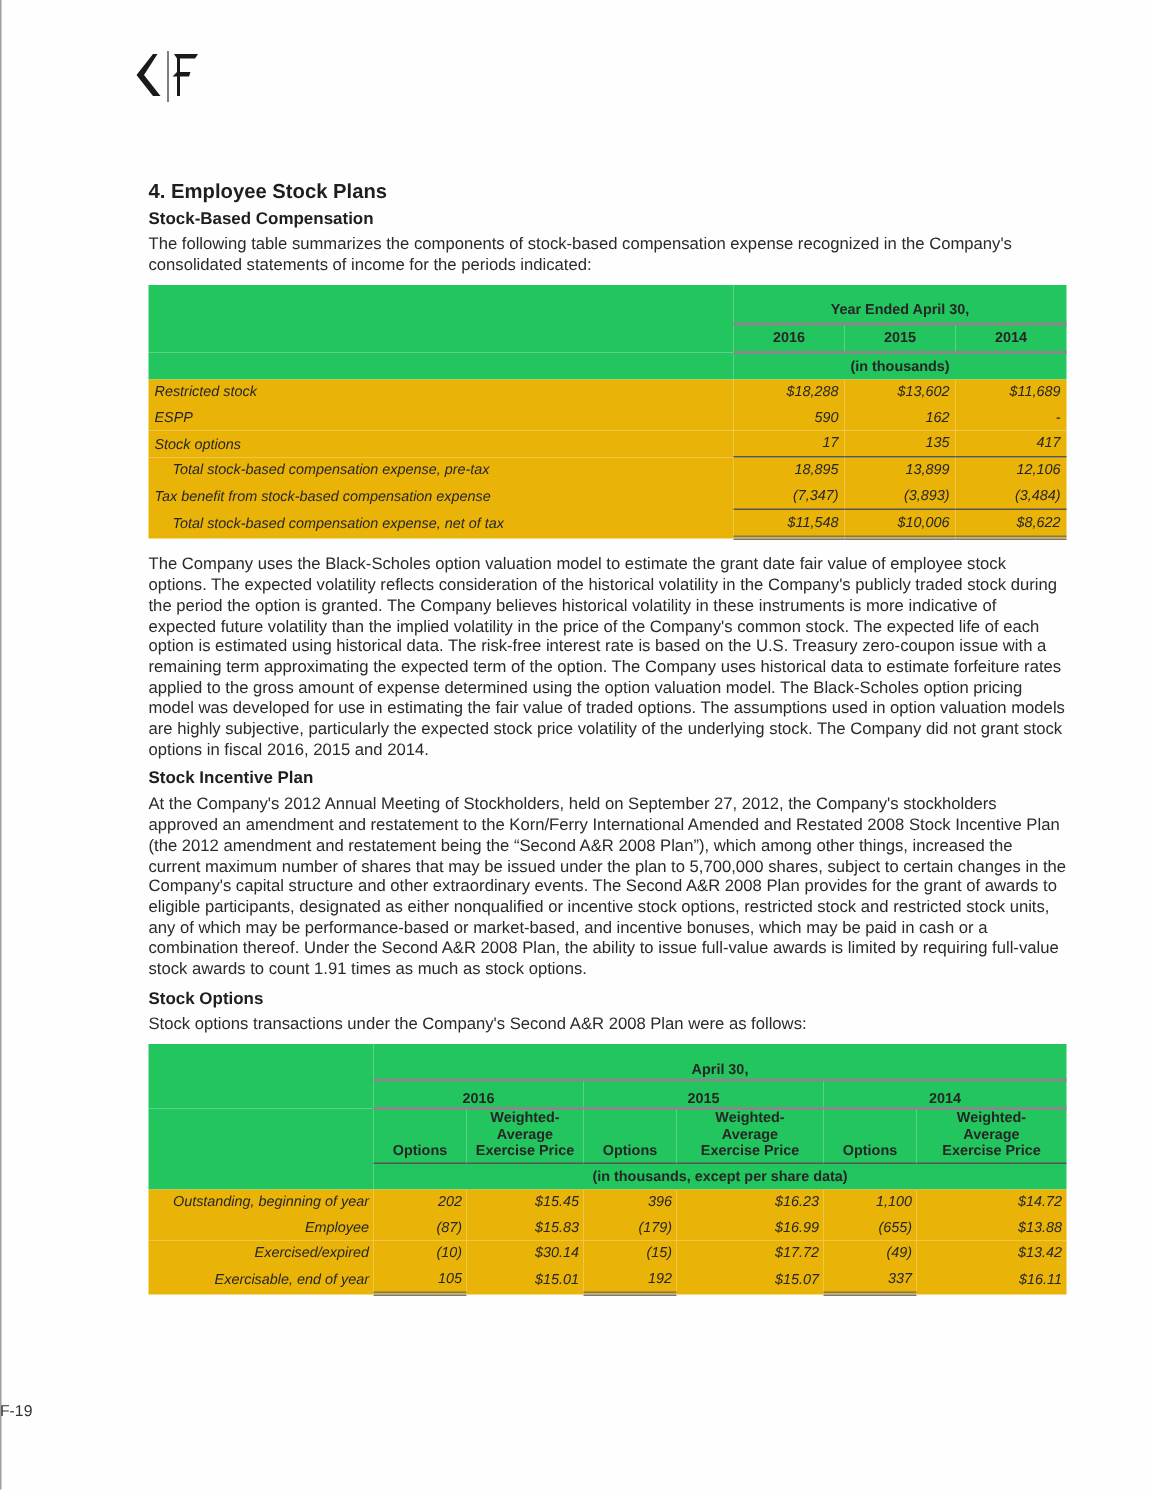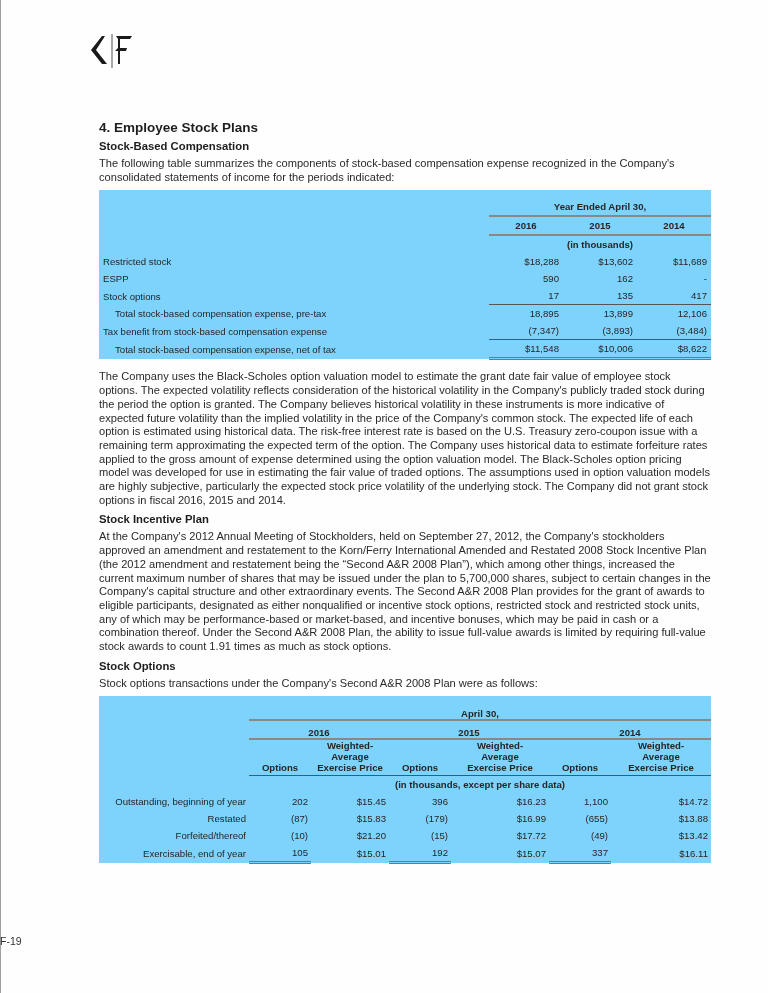--- a/index.html
+++ b/index.html
@@ -8,22 +8,22 @@
       font-family: "Liberation Sans", sans-serif; color: #262626; overflow: hidden;
     }
     .left-edge { position: absolute; left: 0; top: 0; width: 1px; height: 993px; background: #a0a0a0; }
     .logo { position: absolute; left: 90px; top: 30px; width: 50px; height: 40px; }
     .content { position: absolute; left: 99px; top: 90px; width: 612px; margin-top: 30px; }
     h1 { font-size: 13.5px; font-weight: bold; margin: 0 0 5px 0; color: #1e1e1e; }
     h2 { font-size: 11.3px; font-weight: bold; margin: 0 0 5px 0; color: #1e1e1e; }
     p { font-size: 11.1px; line-height: 13.7px; margin: 0 0 6px 0; color: #2a2a2a; }
     .tbl { width: 612px; border-collapse: collapse; font-size: 9.6px; margin-bottom: 10px; }
     .tbl td { padding: 0 4px; height: 17px; line-height: 17px; }
-    .tbl .hdr td { background: #7dd3fc; font-weight: bold; text-align: center; }
-    .tbl .body td { background: #7dd3fc; }
+    .tbl .hdr td { background: #22c55e; font-weight: bold; text-align: center; }
+    .tbl .body td { background: #eab308; font-style: italic; }
     .num { text-align: right; }
     .indent { padding-left: 16px !important; }
     .bt { border-top: 1px solid #555; }
     .bb2 { border-bottom: 3px double #777; }
     .tbl2 td { padding: 0 3px; text-align: right; }
     .tbl2 .hdr td { line-height: 11px; vertical-align: bottom; }
     .footer { position: absolute; top: 935px; width: 768px; font-size: 10.5px; color: #333; }
   </style>
 </head>
 <body>
@@ -169,32 +169,32 @@
     <tr class="body">
       <td>Outstanding, beginning of year</td>
       <td class="num">202</td>
       <td class="num">$15.45</td>
       <td class="num">396</td>
       <td class="num">$16.23</td>
       <td class="num">1,100</td>
       <td class="num">$14.72</td>
     </tr>
     <tr class="body">
-      <td class="indent">Restated</td>
+      <td class="indent">Employee</td>
       <td class="num">(87)</td>
       <td class="num">$15.83</td>
       <td class="num">(179)</td>
       <td class="num">$16.99</td>
       <td class="num">(655)</td>
       <td class="num">$13.88</td>
     </tr>
     <tr class="body">
-      <td class="indent">Forfeited/thereof</td>
+      <td class="indent">Exercised/expired</td>
       <td class="num">(10)</td>
-      <td class="num">$21.20</td>
+      <td class="num">$30.14</td>
       <td class="num">(15)</td>
       <td class="num">$17.72</td>
       <td class="num">(49)</td>
       <td class="num">$13.42</td>
     </tr>
     <tr class="body">
       <td>Exercisable, end of year</td>
       <td class="num bb2">105</td>
       <td class="num">$15.01</td>
       <td class="num bb2">192</td>

